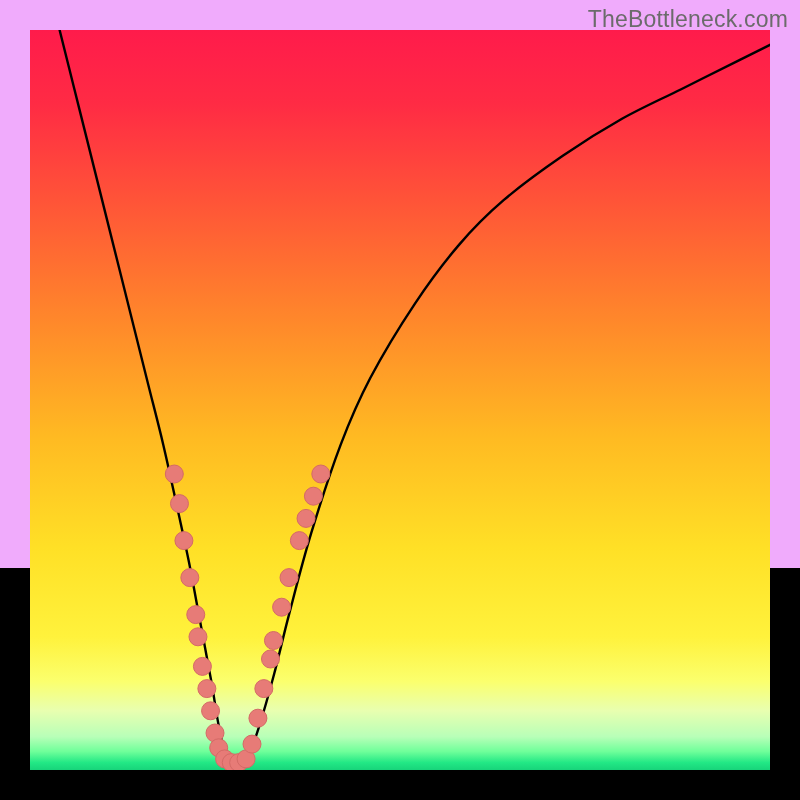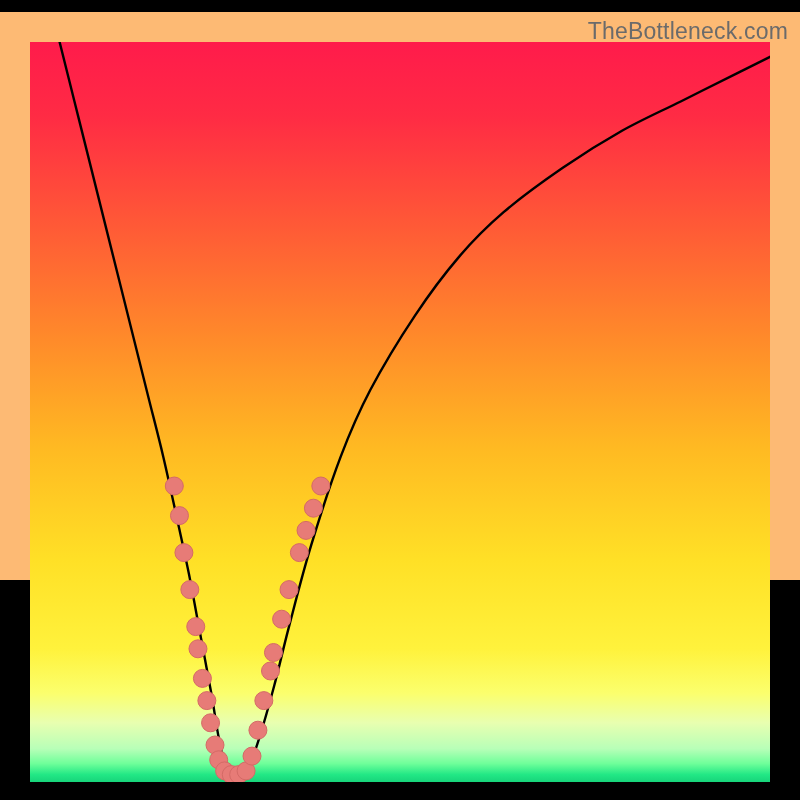--- a/index.html
+++ b/index.html
@@ -7,24 +7,24 @@
     padding: 0;
     width: 800px;
     height: 800px;
     background: #000;
     overflow: hidden;
     font-family: Arial, Helvetica, sans-serif;
   }
   .frame {
     position: absolute;
     left: 0;
-    top: 12px;
+    top: 0;
     width: 800px;
     height: 568px;
-    background: #fdba74;
+    background: #f0abfc;
   }
   .plot {
     position: absolute;
     left: 30px;
     top: 30px;
     width: 740px;
     height: 740px;
     
   }
   .watermark {

